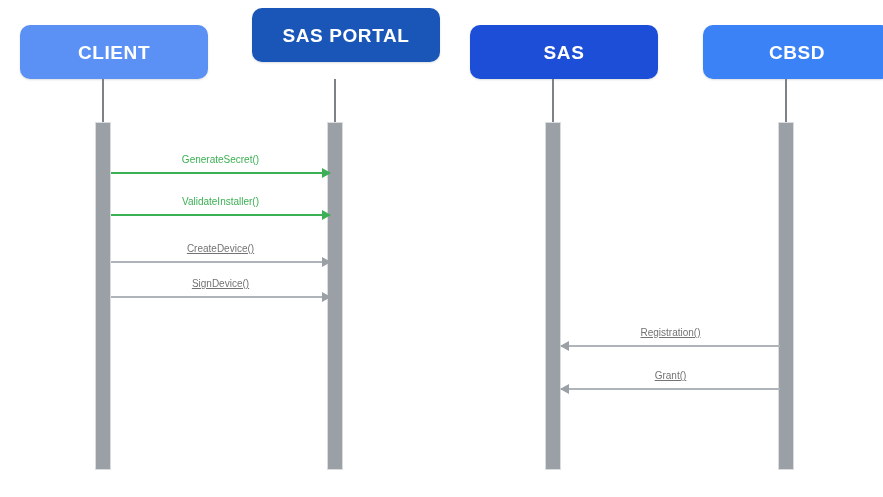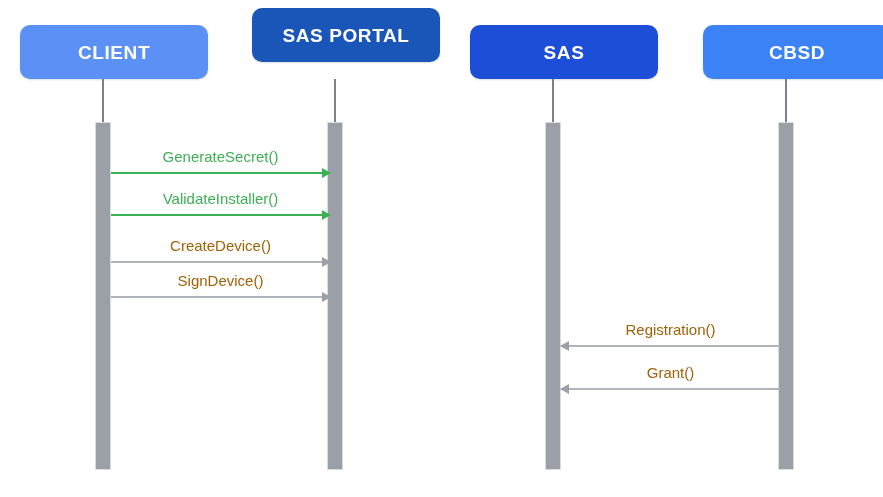--- a/index.html
+++ b/index.html
@@ -82,32 +82,32 @@
     left: -1px;
     border-right-width: 9px;
     border-right-style: solid;
   }
   .message-label {
     position: absolute;
     left: 0;
     width: 100%;
     bottom: 7px;
     text-align: center;
-    font-size: 15px;
+    font-size: 10px;
     line-height: 1.1;
     white-space: nowrap;
   }
   
   .msg-green .message-line { background: #3cb054; }
   .msg-green .message-arrowhead { border-left-color: #3cb054; border-right-color: #3cb054; }
   .msg-green .message-label { color: #3cb054; }
 
   .msg-grey .message-line { background: #aeb4ba; }
   .msg-grey .message-arrowhead { border-left-color: #9aa0a6; border-right-color: #9aa0a6; }
-  .msg-grey .message-label { color: #a16207; }
+  .msg-grey .message-label { color: #737373; text-decoration: underline; }
 </style>
 </head>
 <body>
 
 <div id="diagram">
 
   <div class="participant-box" style="left:20px; top:25px; background:#5b91f5;">
     <span class="participant-label">CLIENT</span>
   </div>
 

